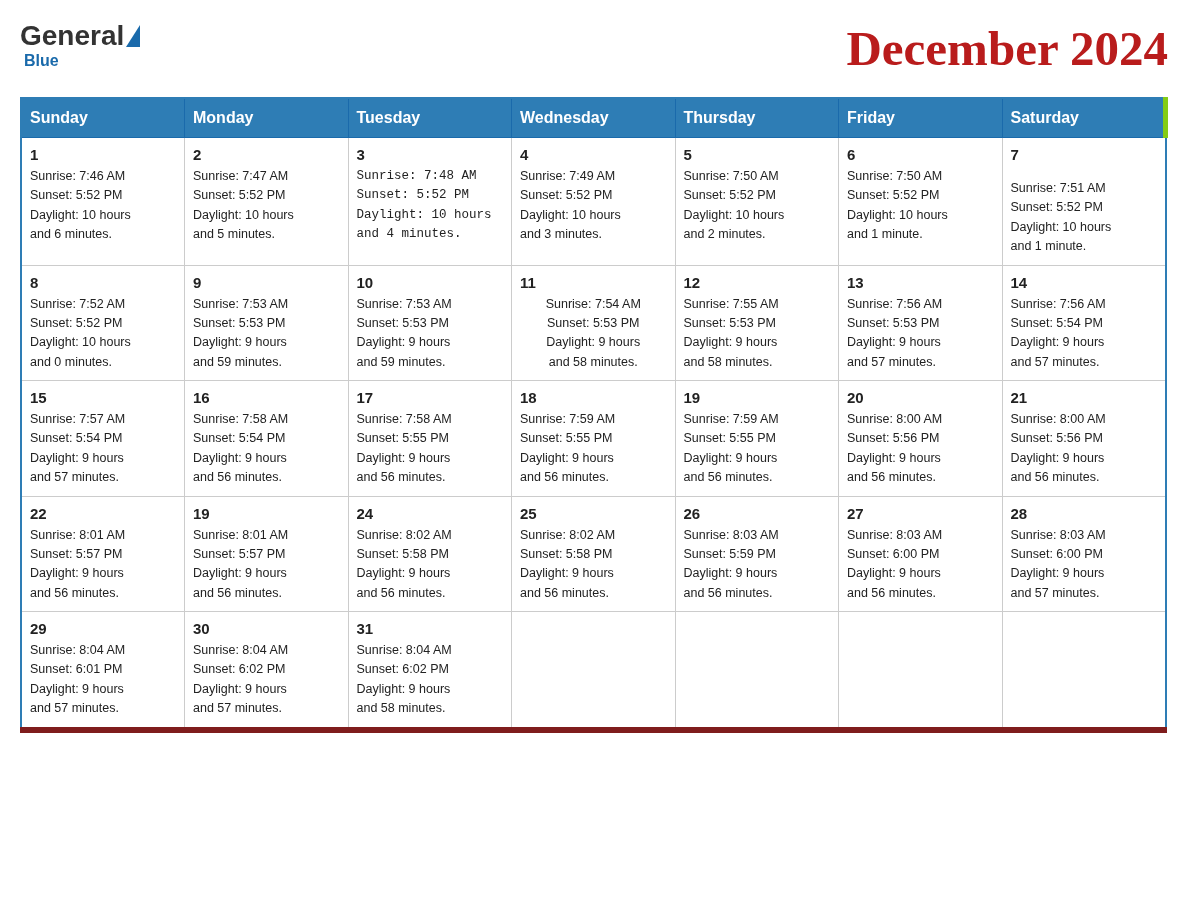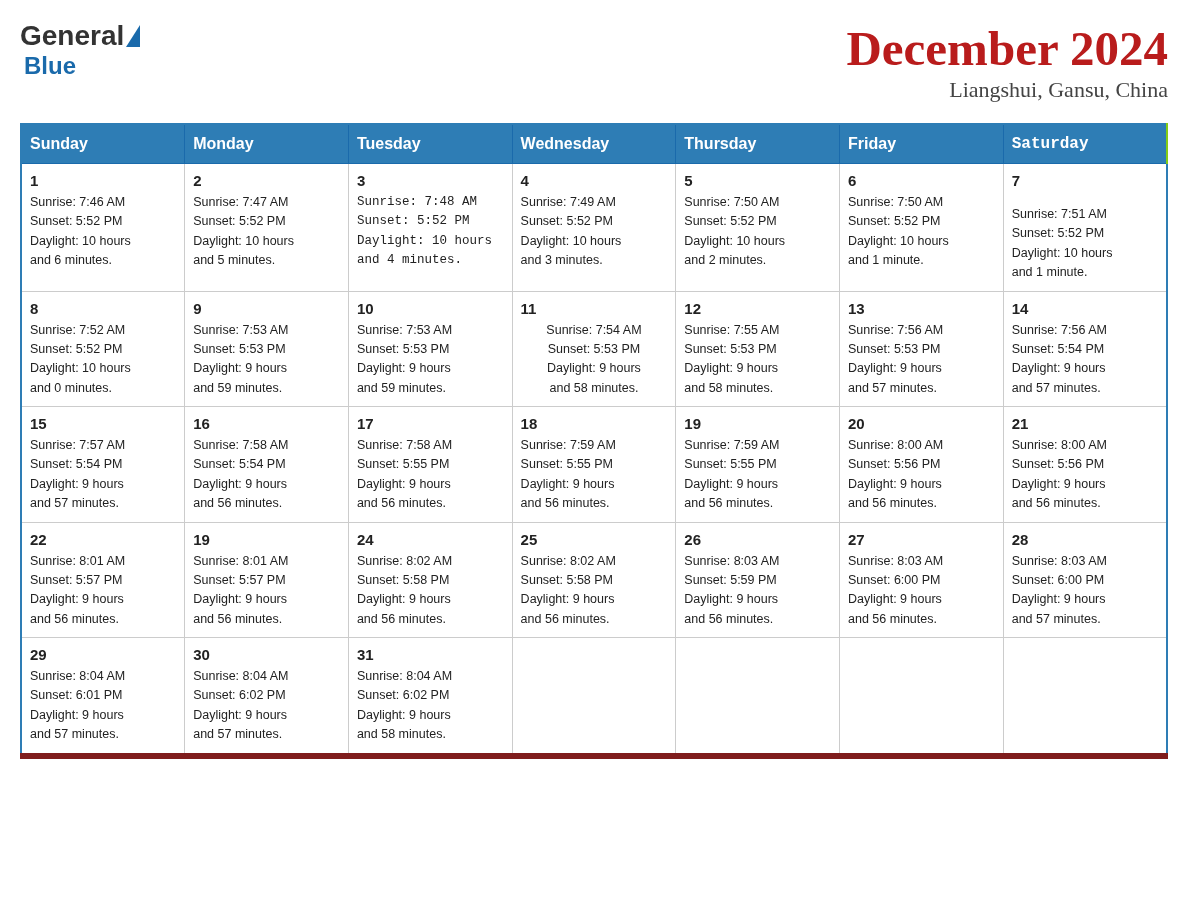--- a/index.html
+++ b/index.html
@@ -34,21 +34,21 @@
       width: 0;
       height: 0;
       border-left: 14px solid transparent;
       border-right: 0px solid transparent;
       border-bottom: 22px solid #1a6aab;
       display: inline-block;
       margin: 0 2px;
     }
     .logo-line2 {
       color: #1a6aab;
-      font-size: 24px;
+      font-size: 16px;
       font-weight: bold;
       margin-left: 4px;
     }
     .title-block {
       text-align: right;
     }
     .main-title {
       font-size: 49px;
       font-weight: bold;
       color: #b91c1c;
@@ -93,39 +93,38 @@
       font-size: 12.5px;
       line-height: 1.55;
       color: #222;
     }
     .empty-cell {
       background: #fff;
     }
     tr td:first-child { border-left: 2px solid #2e7db5; }
     tr:last-child td { border-bottom: 6px solid #7f1d1d; }
     thead tr th:first-child { border-left: 2px solid #2e7db5; }
-    thead tr th:last-child { border-right: 2px solid #84cc16; font-family: Liberation Mono, monospace; }
+    thead tr th:last-child { border-right: 5px solid #84cc16; }
     .calendar { border: 2px solid #2e7db5; }
   </style>
 </head>
 <body>
 
 <div class="header">
   <div class="logo">
     <div class="logo-text">
       <span class="logo-general">General</span>
       <span class="logo-triangle"></span>
     </div>
     <div>
       <span class="logo-line2">Blue</span>
     </div>
   </div>
   <div class="title-block">
     <div class="main-title">December 2024</div>
-    <div class="subtitle">Liangshui, Gansu, China</div>
   </div>
 </div>
 
 <table class="calendar">
   <thead>
     <tr>
     <th>Sunday</th>
         <th>Monday</th>
         <th>Tuesday</th>
         <th>Wednesday</th>

